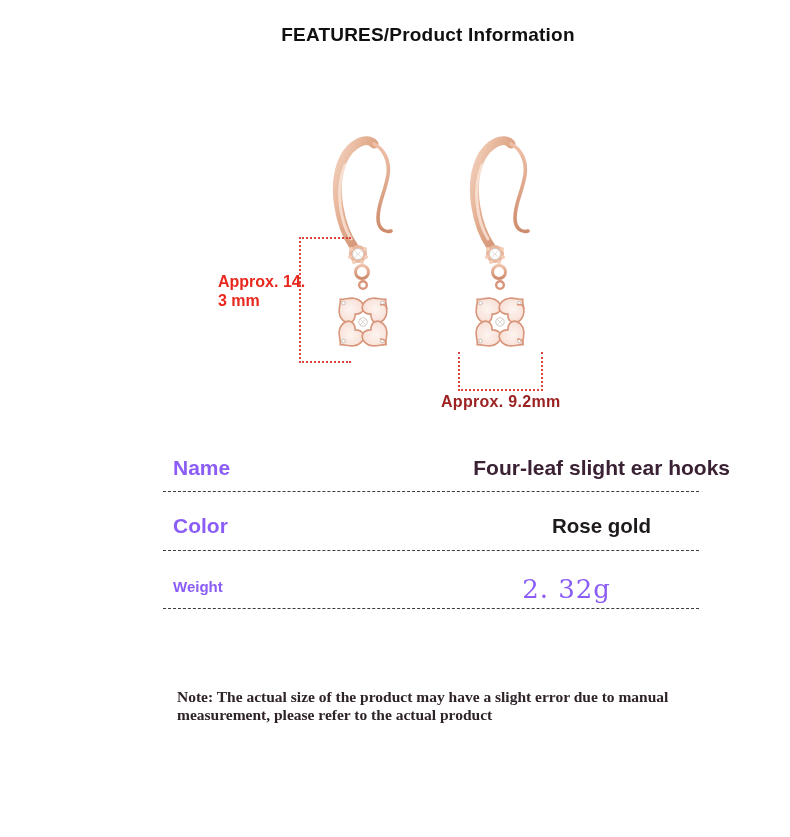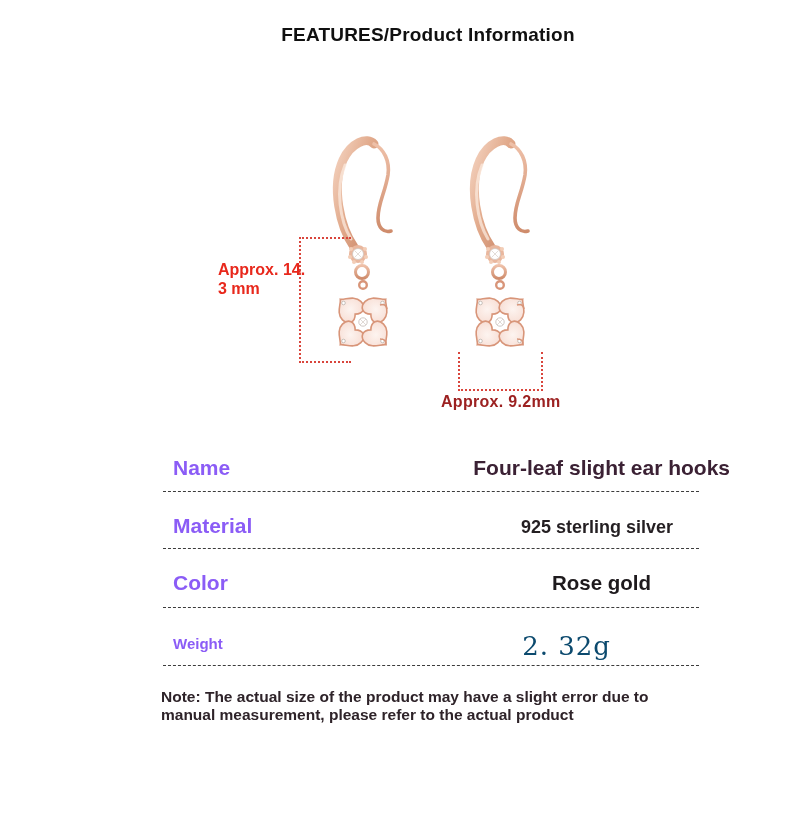--- a/index.html
+++ b/index.html
@@ -18,21 +18,21 @@
   
   .v-bracket{
     position:absolute;left:266px;top:237px;width:50px;height:122px;
     border-left:2px dotted #d9453c;border-top:2px dotted #d9453c;border-bottom:2px dotted #d9453c;
   }
   .h-bracket{
     position:absolute;left:425px;top:352px;width:81px;height:37px;
     border-left:2px dotted #d9453c;border-right:2px dotted #d9453c;border-bottom:2px dotted #d9453c;
   }
   .height-label{
-    position:absolute;left:185px;top:260px;width:92px;
+    position:absolute;left:185px;top:272px;width:92px;
     font-size:16px;font-weight:bold;color:#e8281c;line-height:19px;text-align:left;
   }
   .width-label{
     position:absolute;left:408px;top:393px;width:130px;
     font-size:16px;font-weight:bold;color:#9c2121;letter-spacing:.3px;
   }
   
   .spec-table{position:absolute;left:130px;top:447px;width:536px;}
   .spec-row{position:relative;border-bottom:1.5px dashed #3c3c3c;}
   .spec-row.r0{height:44px;}
@@ -43,26 +43,26 @@
   .spec-value{position:absolute;font-weight:bold;}
   .r0 .spec-label{bottom:11px;font-size:21px;}
   .r1 .spec-label{bottom:10px;font-size:21px;}
   .r2 .spec-label{bottom:12px;font-size:21px;}
   .r3 .spec-label{bottom:13px;font-size:15px;}
   .r0 .spec-value{right:-31px;bottom:11px;font-size:21px;color:#3b2134;}
   .r1 .spec-value{right:26px;bottom:10px;font-size:18px;color:#241f22;}
   .r2 .spec-value{right:48px;bottom:12px;font-size:20.5px;color:#1e1a1d;}
   .r3 .spec-value{
     right:88px;bottom:4px;font-size:26px;font-weight:normal;
-    font-family:"DejaVu Serif","Liberation Serif",serif;color:#0c4a6e;letter-spacing:1px;
+    font-family:"DejaVu Serif","Liberation Serif",serif;color:#8b5cf6;letter-spacing:1px;
   }
   
   .note{
-    position:absolute;left:128px;top:688px;width:540px;
-    font-size:15.5px;font-weight:bold;color:#2e2329;line-height:18px;
+    position:absolute;left:144px;top:688px;width:540px;
+    font-size:15.5px;font-weight:bold;color:#2e2329;line-height:18px;font-family:Liberation Serif, serif;
   }
 </style>
 </head>
 <body>
 
 <div class="canvas">
 
   <div class="title">FEATURES/Product Information</div>
 
   <svg class="photo" viewBox="0 0 230 245" aria-hidden="true">
@@ -133,24 +133,20 @@
     <span>3 mm</span>
   </div>
   <div class="h-bracket"></div>
   <div class="width-label">Approx. 9.2mm</div>
 
   <div class="spec-table">
     <div class="spec-row r0">
       <span class="spec-label">Name</span>
       <span class="spec-value">Four-leaf slight ear hooks</span>
     </div>
-    <div class="spec-row r1">
-      <span class="spec-label">Material</span>
-      <span class="spec-value">925 sterling silver</span>
-    </div>
     <div class="spec-row r2">
       <span class="spec-label">Color</span>
       <span class="spec-value">Rose gold</span>
     </div>
     <div class="spec-row r3">
       <span class="spec-label">Weight</span>
       <span class="spec-value">2. 32g</span>
     </div>
   </div>
 

